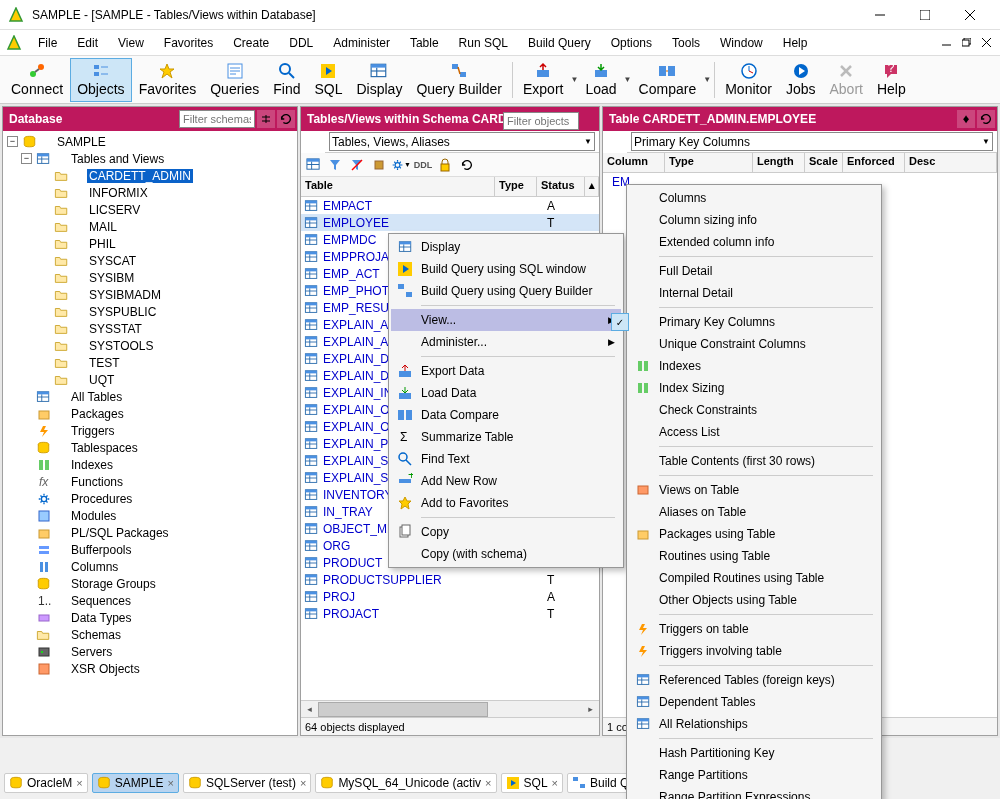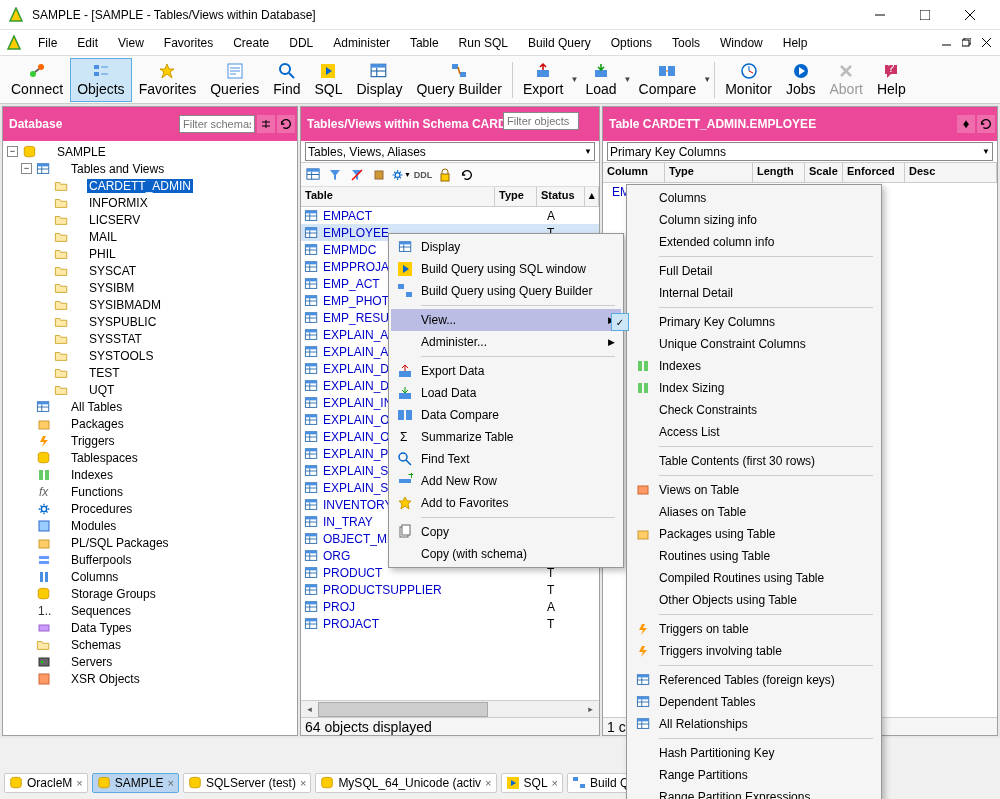--- a/index.html
+++ b/index.html
@@ -30,27 +30,27 @@
 .tb-drop { display: flex; align-items: center; }
 .tb-arrow { width: 8px; font-size: 8px; color: #444; }
 
 
 .main { display: flex; height: 634px; padding: 2px; gap: 2px; background: #e8e8e8; }
 .panel { background: #fff; border: 1px solid #a0a0a0; display: flex; flex-direction: column; }
 .panel.db { width: 296px; }
 .panel.tables { width: 300px; }
 .panel.detail { flex: 1; }
 
-.panel-header { height: 34px; background: #ec4899; color: #fff; display: flex; align-items: center; padding: 0 2px 0 6px; font-weight: bold; }
+.panel-header { height: 24px; background: #be185d; color: #fff; display: flex; align-items: center; padding: 0 2px 0 6px; font-weight: bold; }
 .panel-header .ph-title { flex: 1; overflow: hidden; white-space: nowrap; }
 .panel-header input { height: 18px; border: 1px solid #888; font-size: 11px; padding: 0 3px; width: 76px; background: #fff; color: #888; }
 .ph-btn { width: 18px; height: 18px; display: flex; align-items: center; justify-content: center; margin-left: 2px; color: #000; background: rgba(255,255,255,0.2); }
 .ph-btn svg { stroke: #000; }
 
-.subheader { height: 22px; background: #fff; border-bottom: 1px solid #ccc; display: flex; align-items: center; padding: 0 4px; }
+.subheader { height: 22px; background: #fff; border-bottom: 1px solid #ccc; display: flex; align-items: center; padding: 0 4px; margin-left: 24px; }
 .subheader select, .subheader .combo { flex: 1; height: 19px; border: 1px solid #888; background: #fff; padding: 0 2px; display: flex; align-items: center; justify-content: space-between; }
 .combo .cv { font-size: 12px; }
 .combo .ca { font-size: 8px; }
 
 .mini-toolbar { height: 24px; background: #fafafa; border-bottom: 1px solid #ddd; display: flex; align-items: center; padding: 0 2px; gap: 2px; }
 .mini-btn { width: 20px; height: 20px; display: flex; align-items: center; justify-content: center; }
 
 .col-headers { height: 20px; background: #f5f5f5; border-bottom: 1px solid #ccc; display: flex; }
 .col-h { border-right: 1px solid #ccc; padding: 2px 4px; font-weight: bold; font-size: 11px; }
 
@@ -76,21 +76,21 @@
 
 .ctx-menu { position: absolute; background: #f5f5f5; border: 1px solid #979797; box-shadow: 3px 3px 6px rgba(0,0,0,0.25); z-index: 100; padding: 2px; }
 .ctx-item { height: 22px; display: flex; align-items: center; padding: 0 28px 0 4px; white-space: nowrap; }
 .ctx-item:hover, .ctx-item.hover { background: #bcbde4; }
 .ctx-icon { width: 20px; height: 18px; margin-right: 6px; display: flex; align-items: center; justify-content: center; }
 .ctx-sep { height: 1px; background: #ccc; margin: 3px 6px 3px 30px; }
 .ctx-arrow { position: absolute; right: 6px; font-size: 9px; }
 .ctx-check { position: absolute; left: -22px; width: 18px; height: 18px; border: 1px solid #5cace2; background: #cde6f7; display: flex; align-items: center; justify-content: center; font-size: 10px; }
 
 
-.status-strip { height: 18px; background: #f5f5f5; border-top: 1px solid #ccc; display: flex; align-items: center; padding: 0 4px; font-size: 14px; text-align: center; }
+.status-strip { height: 18px; background: #f5f5f5; border-top: 1px solid #ccc; display: flex; align-items: center; padding: 0 4px; font-size: 11px; text-align: center; }
 
 
 .bottom-bar { position: absolute; bottom: 4px; left: 2px; right: 2px; height: 24px; background: #f0f0f0; display: flex; align-items: center; gap: 4px; padding: 0 2px; overflow: hidden; }
 .bottom-tab { height: 20px; display: flex; align-items: center; padding: 0 4px; border: 1px solid #ccc; background: #fff; border-radius: 2px; gap: 4px; white-space: nowrap; }
 .bottom-tab.active { background: #b8d4f0; border-color: #5cace2; }
 .bt-close { font-size: 11px; color: #666; }
 .bt-icon { width: 14px; height: 14px; }
 
 
 .i-cyl { fill: #ffcc00; stroke: #cc9900; }

